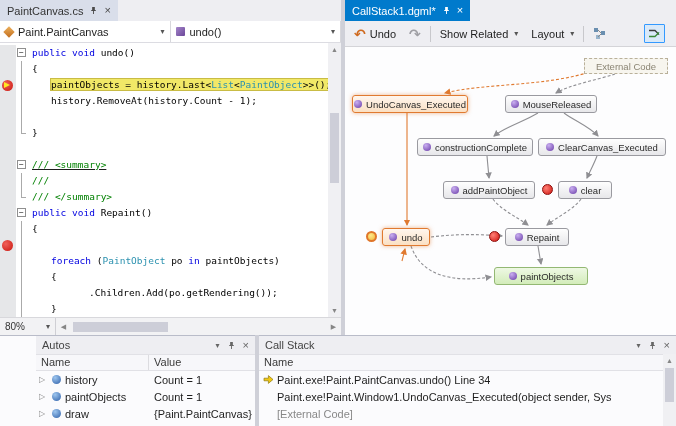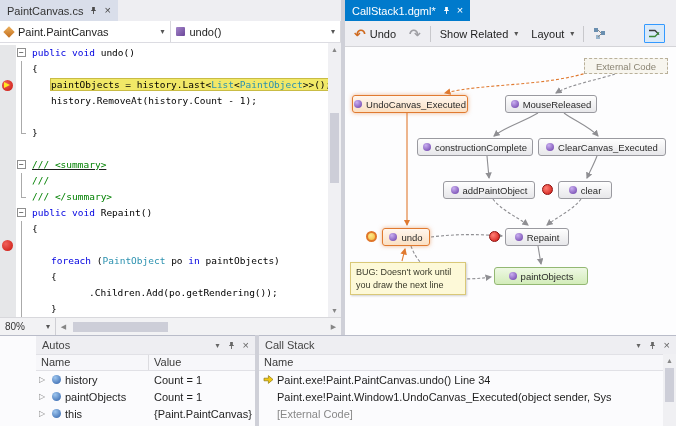--- a/index.html
+++ b/index.html
@@ -388,21 +388,20 @@
             <span class="node-icon"></span>
             <span>Repaint</span>
           </div>
           <span class="gmarker red" style="left: 144px; top: 184px;"></span>
           <div class="gnode style-green" style="left: 149px; top: 220px; width: 94px;">
             <span class="node-icon"></span>
             <span>paintObjects</span>
           </div>
         </div>
       <div id="external-label">External Code</div>
-      <div id="bug-note">BUG: Doesn't work until you draw the next line</div>
     </div>
   </div>
 
   <div id="autos-win" class="toolwin">
     <div class="tw-titlebar">
       <span class="tw-title">Autos</span>
       <span class="tw-icons">
         <span>▾</span>
         <span class="pin-svg" style="color:#666">
           <svg width="9" height="9" viewBox="0 0 10 10">
@@ -434,21 +433,21 @@
             <span>paintObjects</span>
           </div>
           <div class="cell-value">
             <span>Count = 1</span>
           </div>
         </div>
         <div class="grid-row">
           <div class="cell-name">
             <span class="expander">▷</span>
             <span class="var-icon"></span>
-            <span>this</span>
+            <span>draw</span>
           </div>
           <div class="cell-value">
             <span>{Paint.PaintCanvas}</span>
             <span class="mag">
               <svg width="10" height="10" viewBox="0 0 10 10">
                 <circle cx="4" cy="4" r="2.6" fill="none" stroke="#555" stroke-width="1.1"></circle>
                 <line x1="6.2" y1="6.2" x2="9" y2="9" stroke="#555" stroke-width="1.2"></line>
               </svg>
             </span>
             <span class="mag-chev">▾</span>

